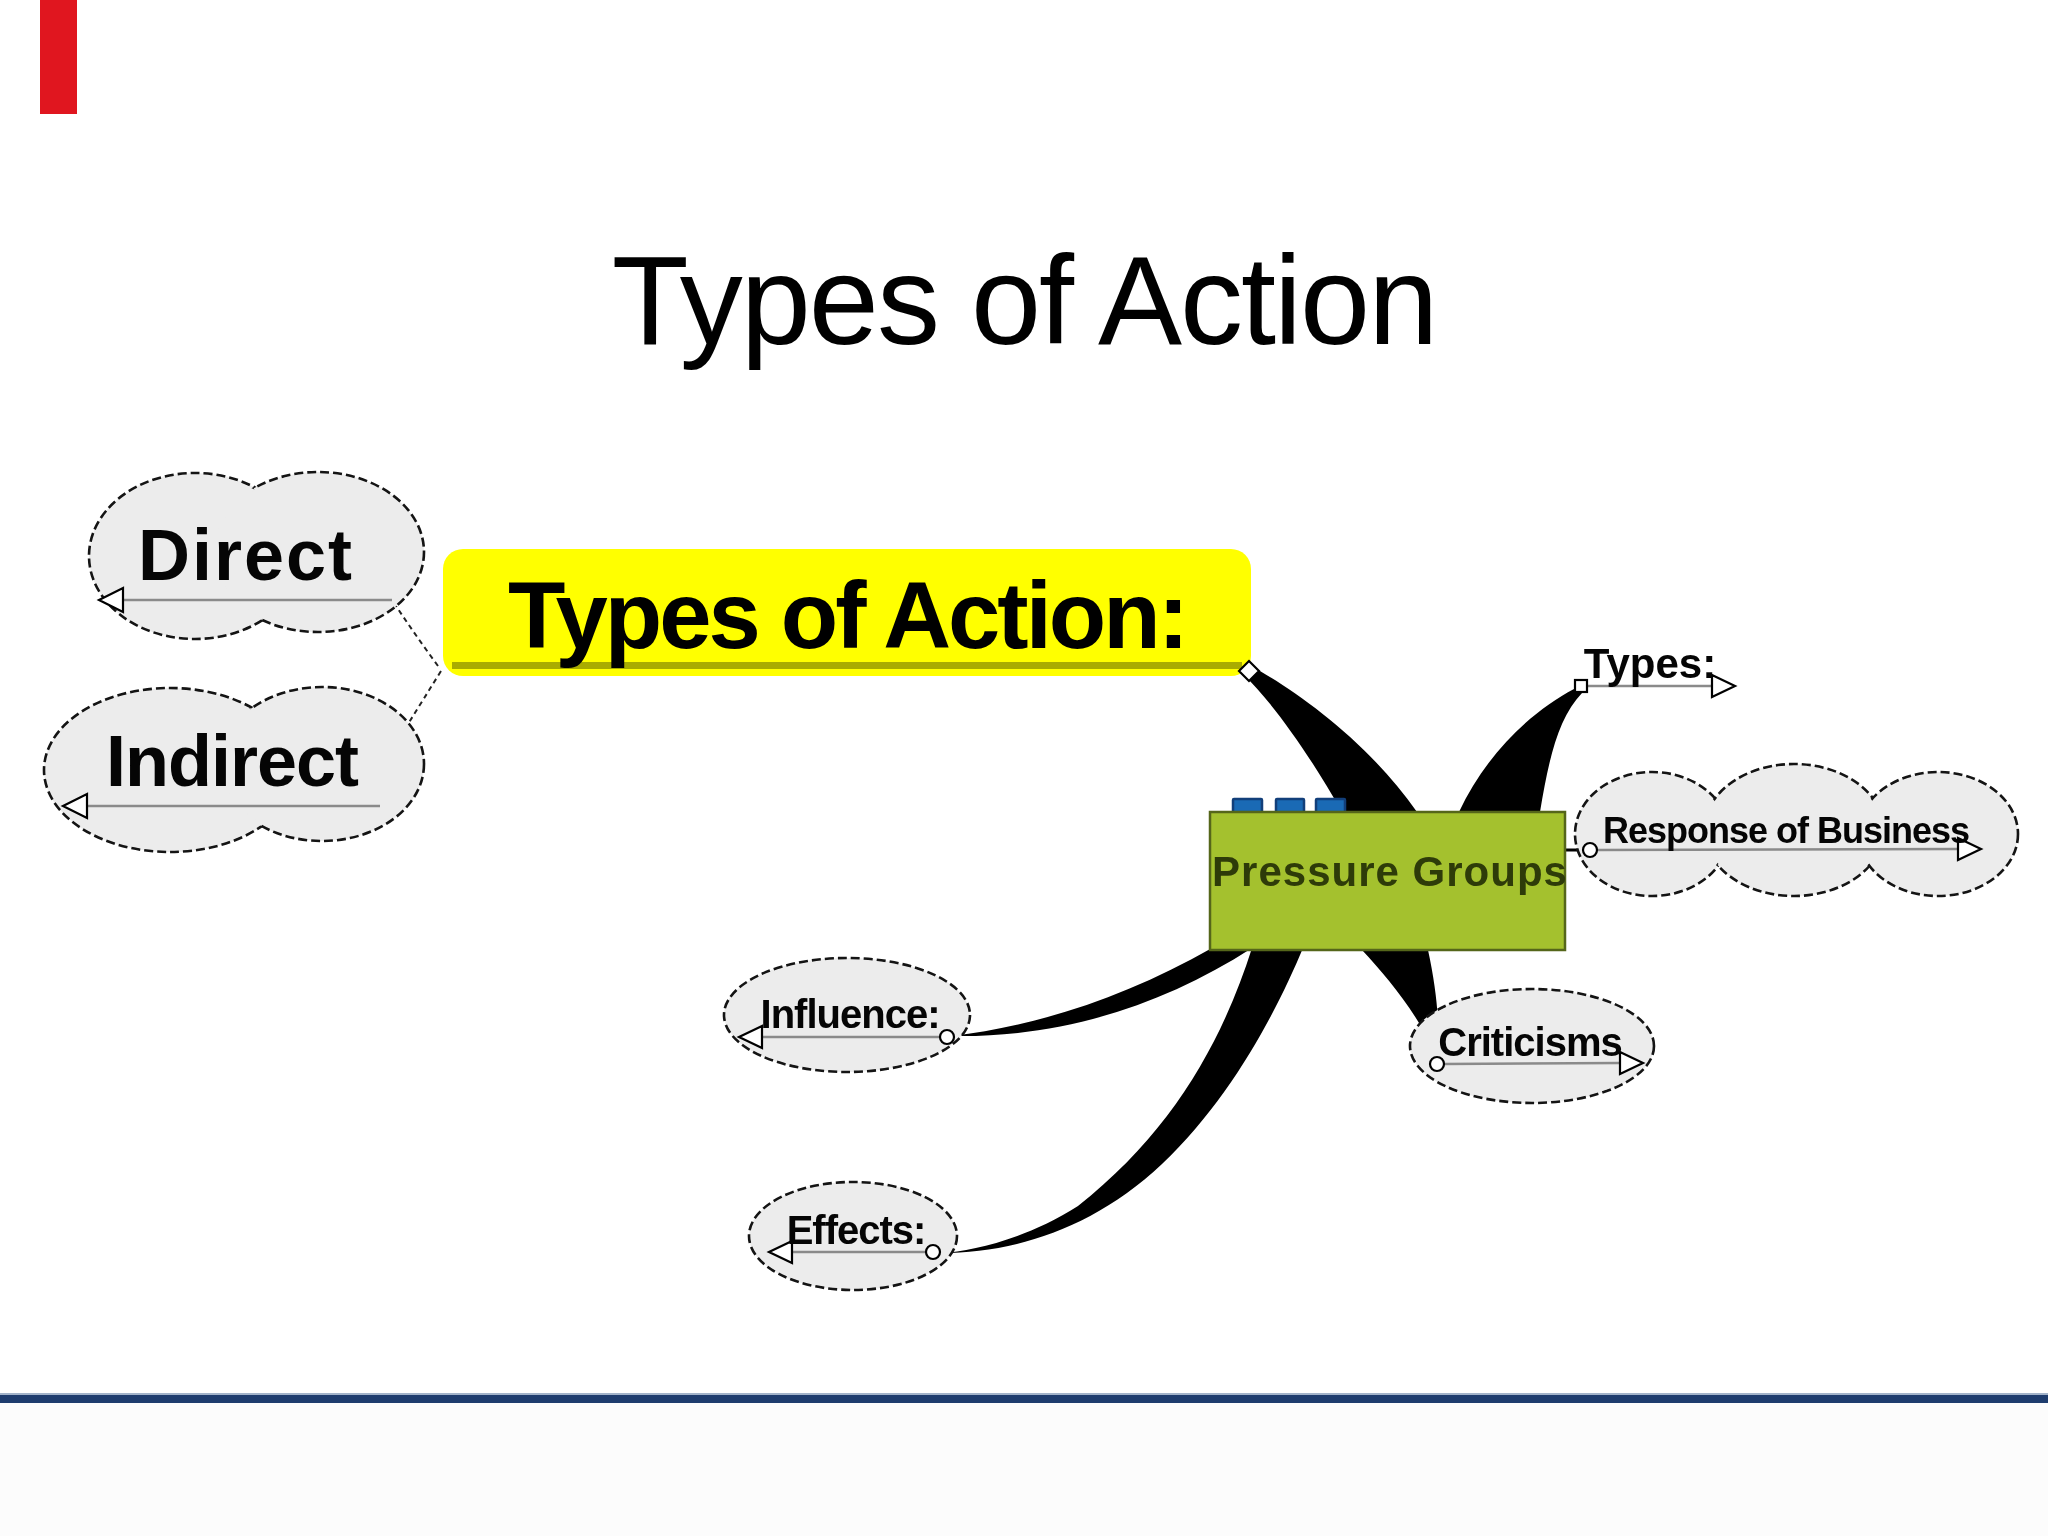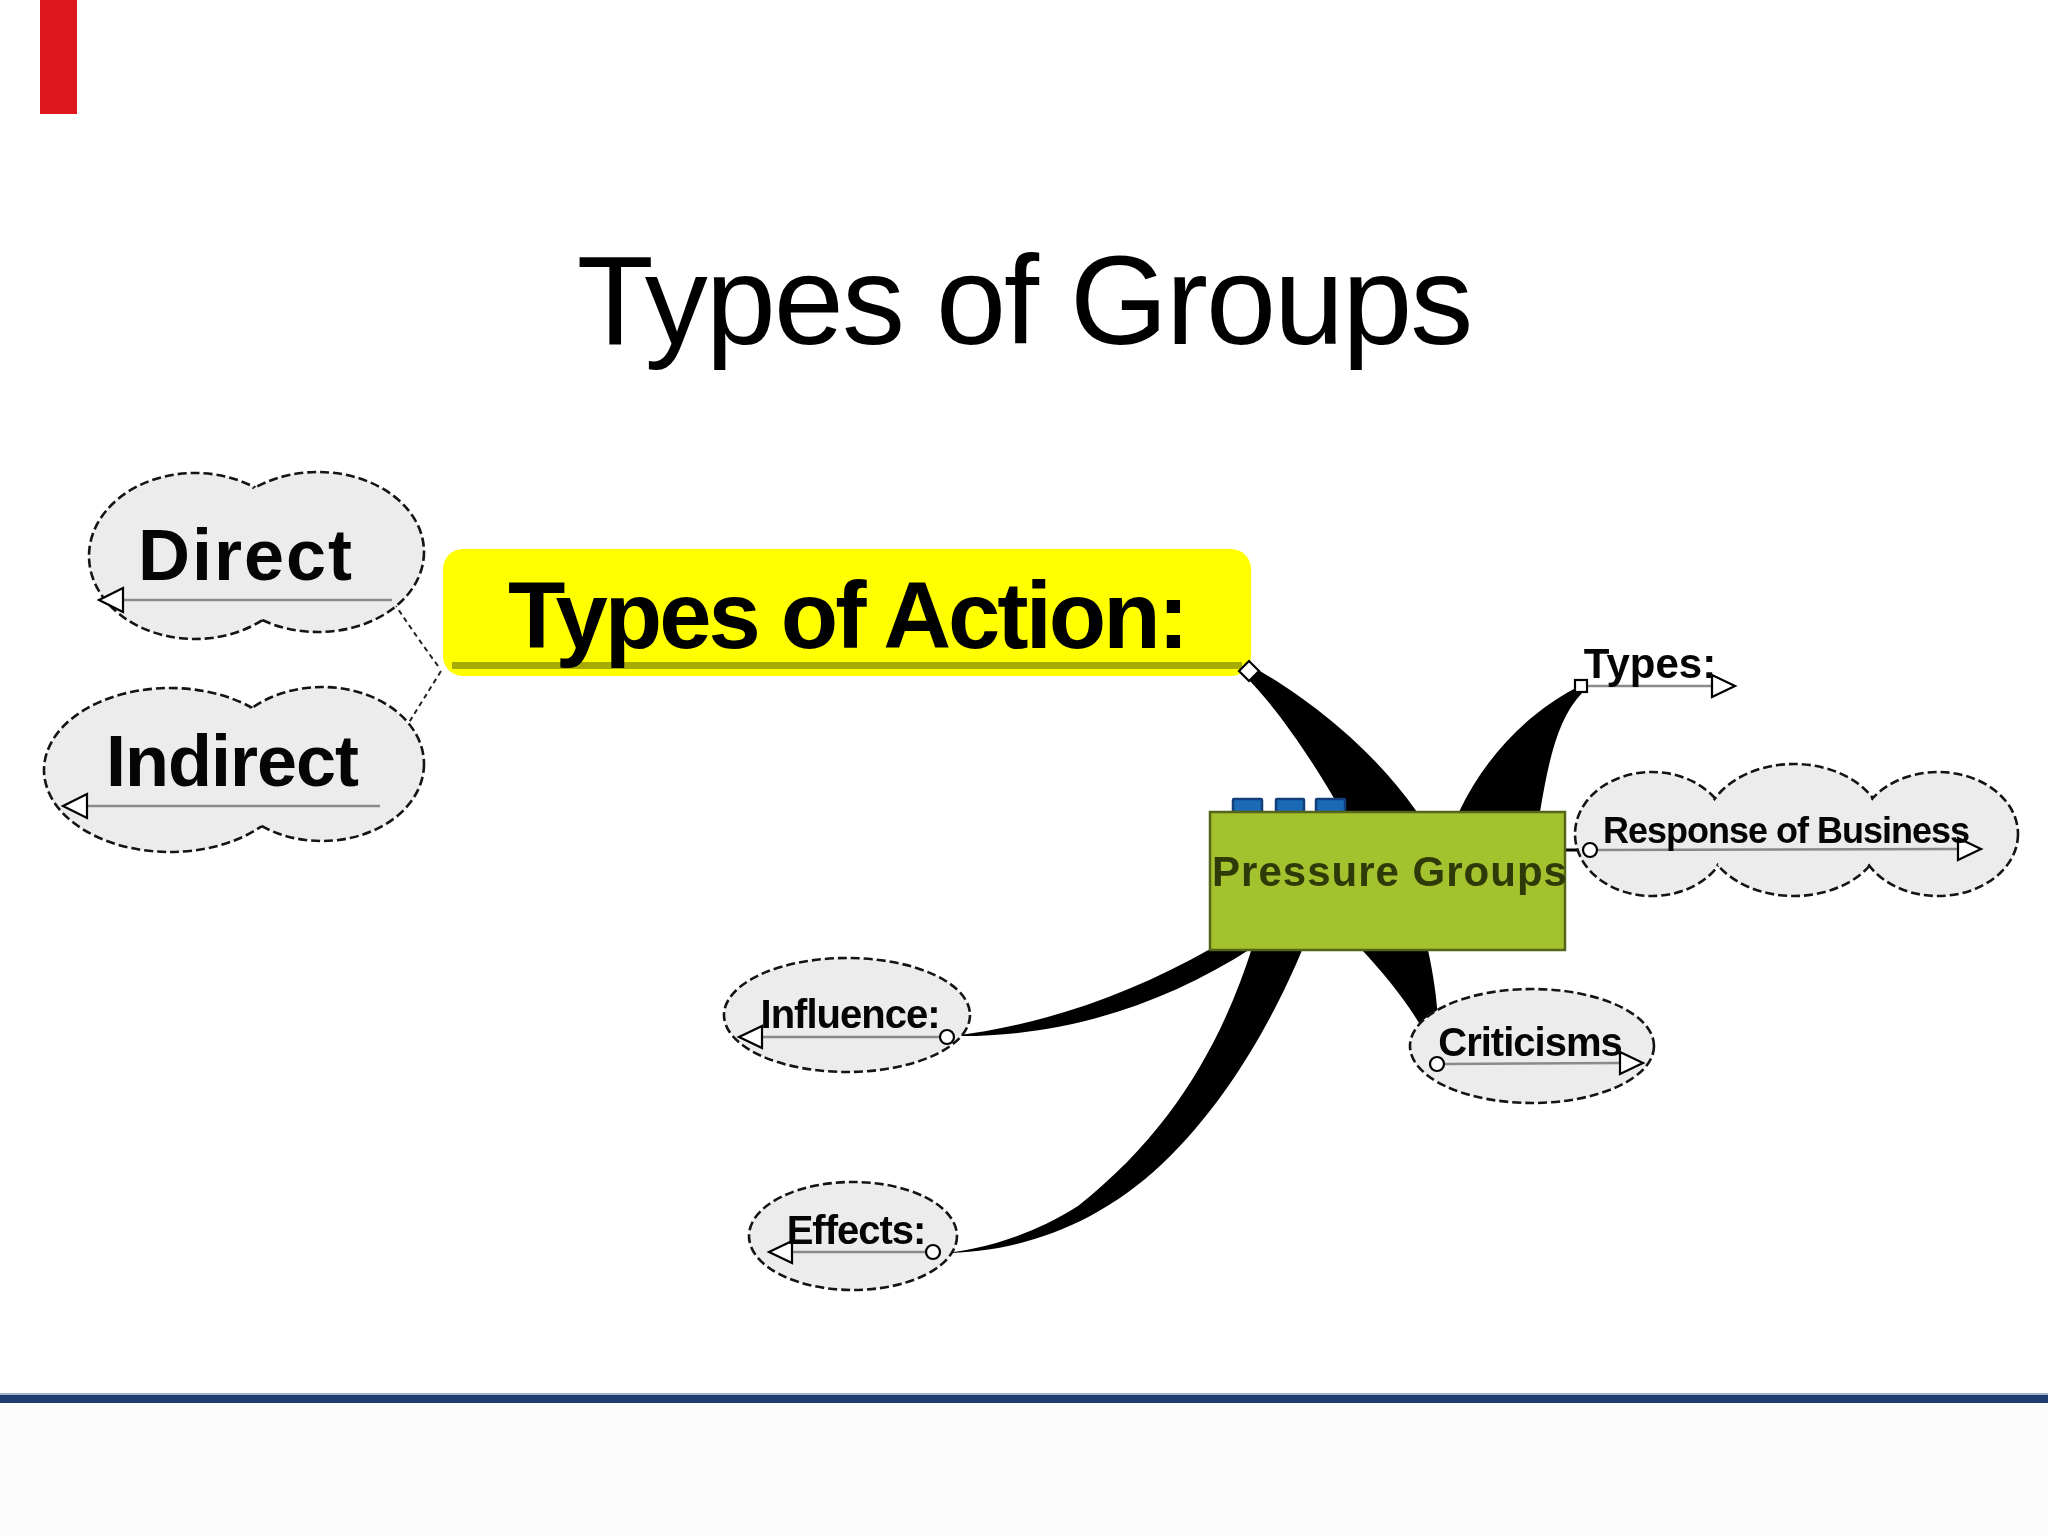--- a/index.html
+++ b/index.html
@@ -50,21 +50,21 @@
     background:#fcfcfc;
   }
 </style>
 </head>
 <body>
 
 <div class="slide">
 
   <div class="red-bar"></div>
 
-  <h1 class="title">Types of Groups</h1>
+  <h1 class="title">Types of Action</h1>
 
   <svg class="map" viewBox="0 0 2048 1536">
 
     <g>
       <path class="branch" d="M 1251 666 C 1298 692 1368 742 1417 812 L 1342 812 C 1308 752 1272 702 1243 674 Z"></path>
       <path class="branch" d="M 1574 689 C 1534 710 1487 752 1459 812 L 1540 812 C 1549 758 1558 718 1582 693 Z"></path>
       <path class="branch" d="M 1362 950 L 1428 950 C 1438 996 1440 1032 1437 1057 C 1418 1014 1388 978 1362 950 Z"></path>
       <path class="branch" d="M 1212 948 C 1128 996 1038 1026 952 1036 C 1060 1038 1162 1006 1252 948 Z"></path>
       <path class="branch" d="M 1252 948 C 1222 1042 1172 1132 1078 1206 C 1028 1238 974 1251 941 1253 C 1012 1253 1092 1230 1162 1164 C 1232 1098 1278 1008 1303 948 Z"></path>
       <line x1="1565" y1="850" x2="1584" y2="850" stroke="#000" stroke-width="3"></line>

